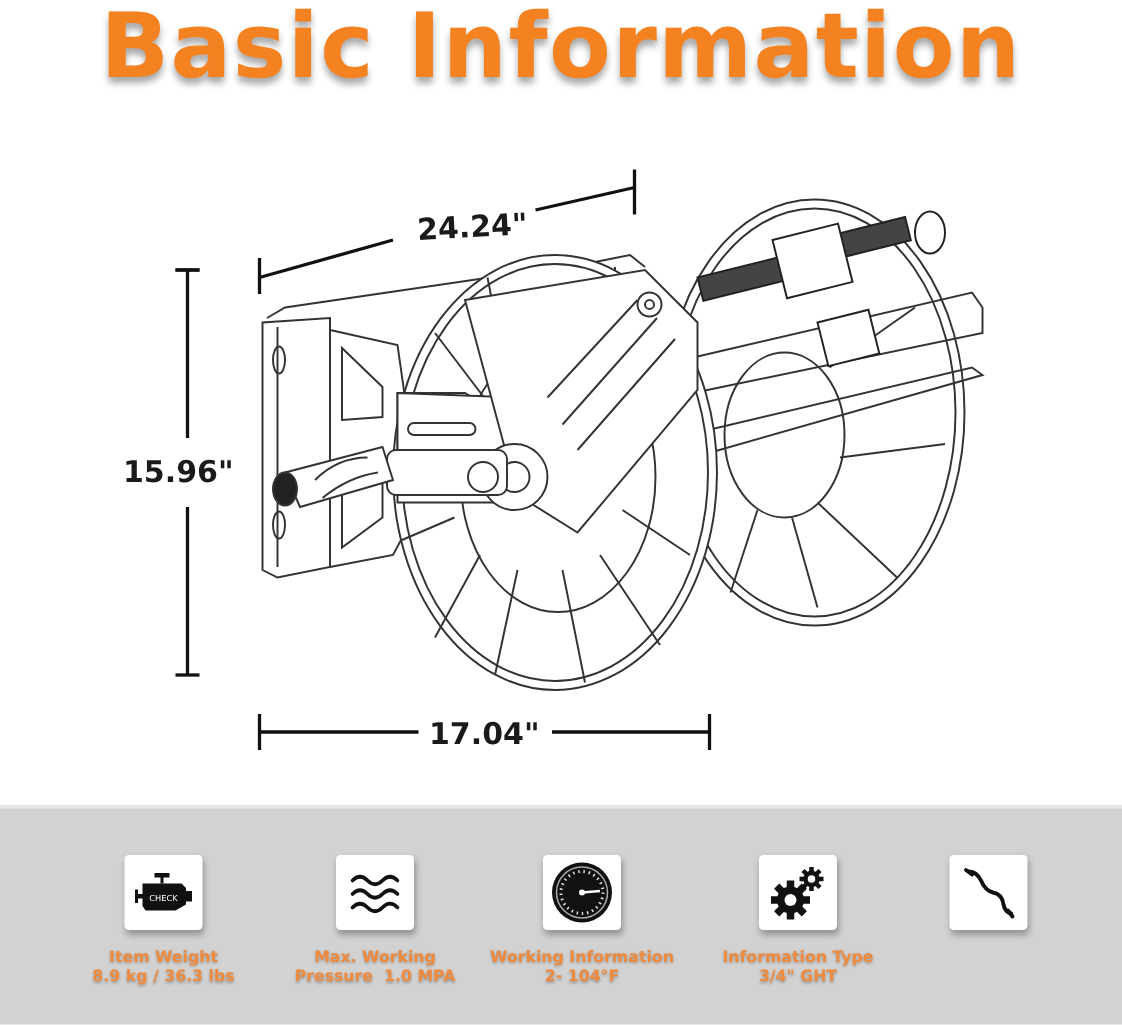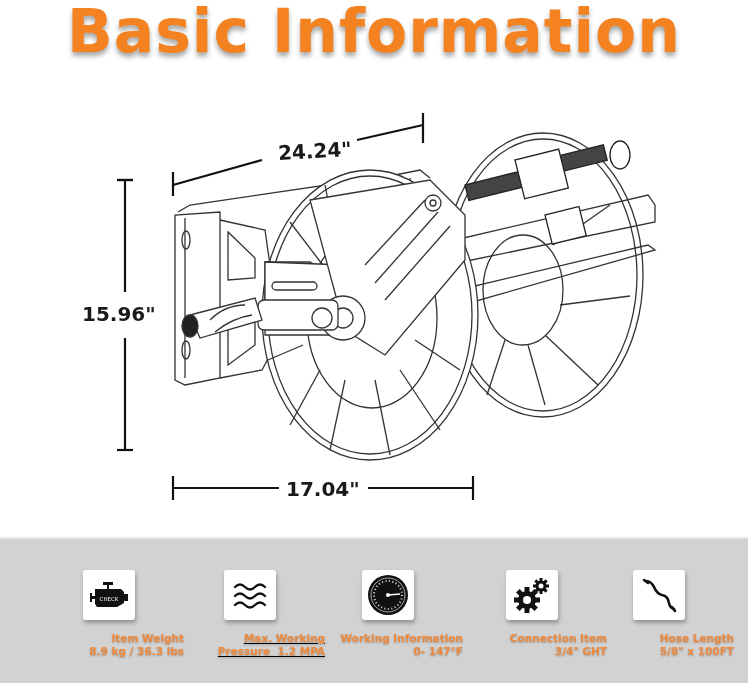--- a/index.html
+++ b/index.html
@@ -1,21 +1,21 @@
 <!DOCTYPE html>
 <html><head>
 <meta charset="utf-8">
 <style>
   html,body{margin:0;padding:0;}
   body{width:748px;height:683px;background:#ffffff;position:relative;overflow:hidden;font-family:"DejaVu Sans",sans-serif;}
   .title{position:absolute;left:0;top:-4px;width:748px;text-align:center;font-family:"DejaVu Sans",sans-serif;font-weight:bold;font-size:60px;letter-spacing:1px;color:#f58220;text-shadow:0 4px 5px rgba(0,0,0,0.35);}
   .drawing{position:absolute;left:0;top:0;}
   .dim{position:absolute;font-family:"DejaVu Sans",sans-serif;font-weight:bold;font-size:20px;color:#1a1a1a;}
   .band{position:absolute;left:0;top:537px;width:748px;height:146px;background:#d2d2d2;border-top:2px solid #e6e6e6;}
-  .spec{position:absolute;top:31px;width:150px;text-align:right;}
+  .spec{position:absolute;top:31px;width:150px;text-align:center;}
   .spec .tile{width:52px;height:50px;background:#fff;border-radius:3px;margin:0 auto;box-shadow:1px 3px 4px rgba(0,0,0,0.3);display:flex;align-items:center;justify-content:center;}
   .spec .lbl{margin-top:12px;font-family:"DejaVu Sans",sans-serif;font-weight:bold;font-size:10.5px;line-height:13px;color:#f08a3c;text-shadow:0 1px 2px rgba(0,0,0,0.3);}
 </style>
 </head>
 <body>
 
 <div class="title">Basic Information</div>
 
 <svg class="drawing" width="748" height="537" viewBox="0 0 748 537" fill="none" stroke="#333" stroke-width="1.3">
 
@@ -122,47 +122,47 @@
         <rect x="35" y="13" width="4" height="7" fill="#111"></rect>
         <text x="20" y="19.5" font-size="5.5" fill="#fff" text-anchor="middle" font-family="DejaVu Sans, sans-serif">CHECK</text>
       </svg>
     </div>
     <div class="lbl">
       <div>Item Weight</div>
       <div>8.9 kg / 36.3 lbs</div>
     </div>
   </div>
 
-  <div class="spec" style="left:175px;text-decoration:underline;">
+  <div class="spec" style="left:175px;">
     <div class="tile">
       <svg width="36" height="30" viewBox="0 0 36 30" fill="none" stroke="#111" stroke-width="2.4" stroke-linecap="round">
         <path d="M3 7 Q8 2 13 7 T23 7 T33 7"></path>
         <path d="M3 16 Q8 11 13 16 T23 16 T33 16"></path>
         <path d="M3 25 Q8 20 13 25 T23 25 T33 25"></path>
       </svg>
     </div>
     <div class="lbl">
       <div>Max. Working</div>
-      <div style="white-space:pre;">Pressure  1.2 MPA</div>
+      <div style="white-space:pre;">Pressure  1.0 MPA</div>
     </div>
   </div>
 
   <div class="spec" style="left:313px;">
     <div class="tile">
       <svg width="42" height="42" viewBox="0 0 42 42">
         <circle cx="21" cy="21" r="20" fill="#111"></circle>
         <circle cx="21" cy="21" r="17" fill="none" stroke="#aaa" stroke-width="1"></circle>
         <circle cx="21" cy="21" r="14" fill="none" stroke="#ddd" stroke-width="2" stroke-dasharray="1 2.5"></circle>
         <line x1="21" y1="21" x2="33" y2="20" stroke="#fff" stroke-width="1.6"></line>
         <circle cx="21" cy="21" r="2" fill="#fff"></circle>
       </svg>
     </div>
     <div class="lbl">
       <div>Working Information</div>
-      <div>0- 147°F</div>
+      <div>2- 104°F</div>
     </div>
   </div>
 
   <div class="spec" style="left:457px;">
     <div class="tile">
       <svg width="38" height="38" viewBox="0 0 38 38">
         <g transform="translate(14 24)">
           <circle r="9" fill="#111"></circle>
           <g fill="#111">
             <rect x="-2.5" y="-13" width="5" height="6"></rect>
@@ -186,32 +186,28 @@
             <rect x="-1.5" y="-8" width="3" height="4" transform="rotate(45)"></rect>
             <rect x="-1.5" y="-8" width="3" height="4" transform="rotate(135)"></rect>
             <rect x="-1.5" y="-8" width="3" height="4" transform="rotate(225)"></rect>
             <rect x="-1.5" y="-8" width="3" height="4" transform="rotate(315)"></rect>
           </g>
           <circle r="2.5" fill="#fff"></circle>
         </g>
       </svg>
     </div>
     <div class="lbl">
-      <div>Connection Item</div>
+      <div>Information Type</div>
       <div>3/4" GHT</div>
     </div>
   </div>
 
   <div class="spec" style="left:584px;">
     <div class="tile">
       <svg width="36" height="36" viewBox="0 0 36 36" fill="none" stroke="#111" stroke-width="2.6" stroke-linecap="round">
         <path d="M5 4 Q10 4 13 10 Q16 17 21 18 Q27 19 28 26 Q29 31 33 32"></path>
         <line x1="3" y1="3" x2="7" y2="6"></line>
         <line x1="31" y1="30" x2="34" y2="34"></line>
       </svg>
     </div>
-    <div class="lbl">
-      <div>Hose Length</div>
-      <div>5/8" x 100FT</div>
-    </div>
   </div>
 
 </div>
 
 </body></html>

